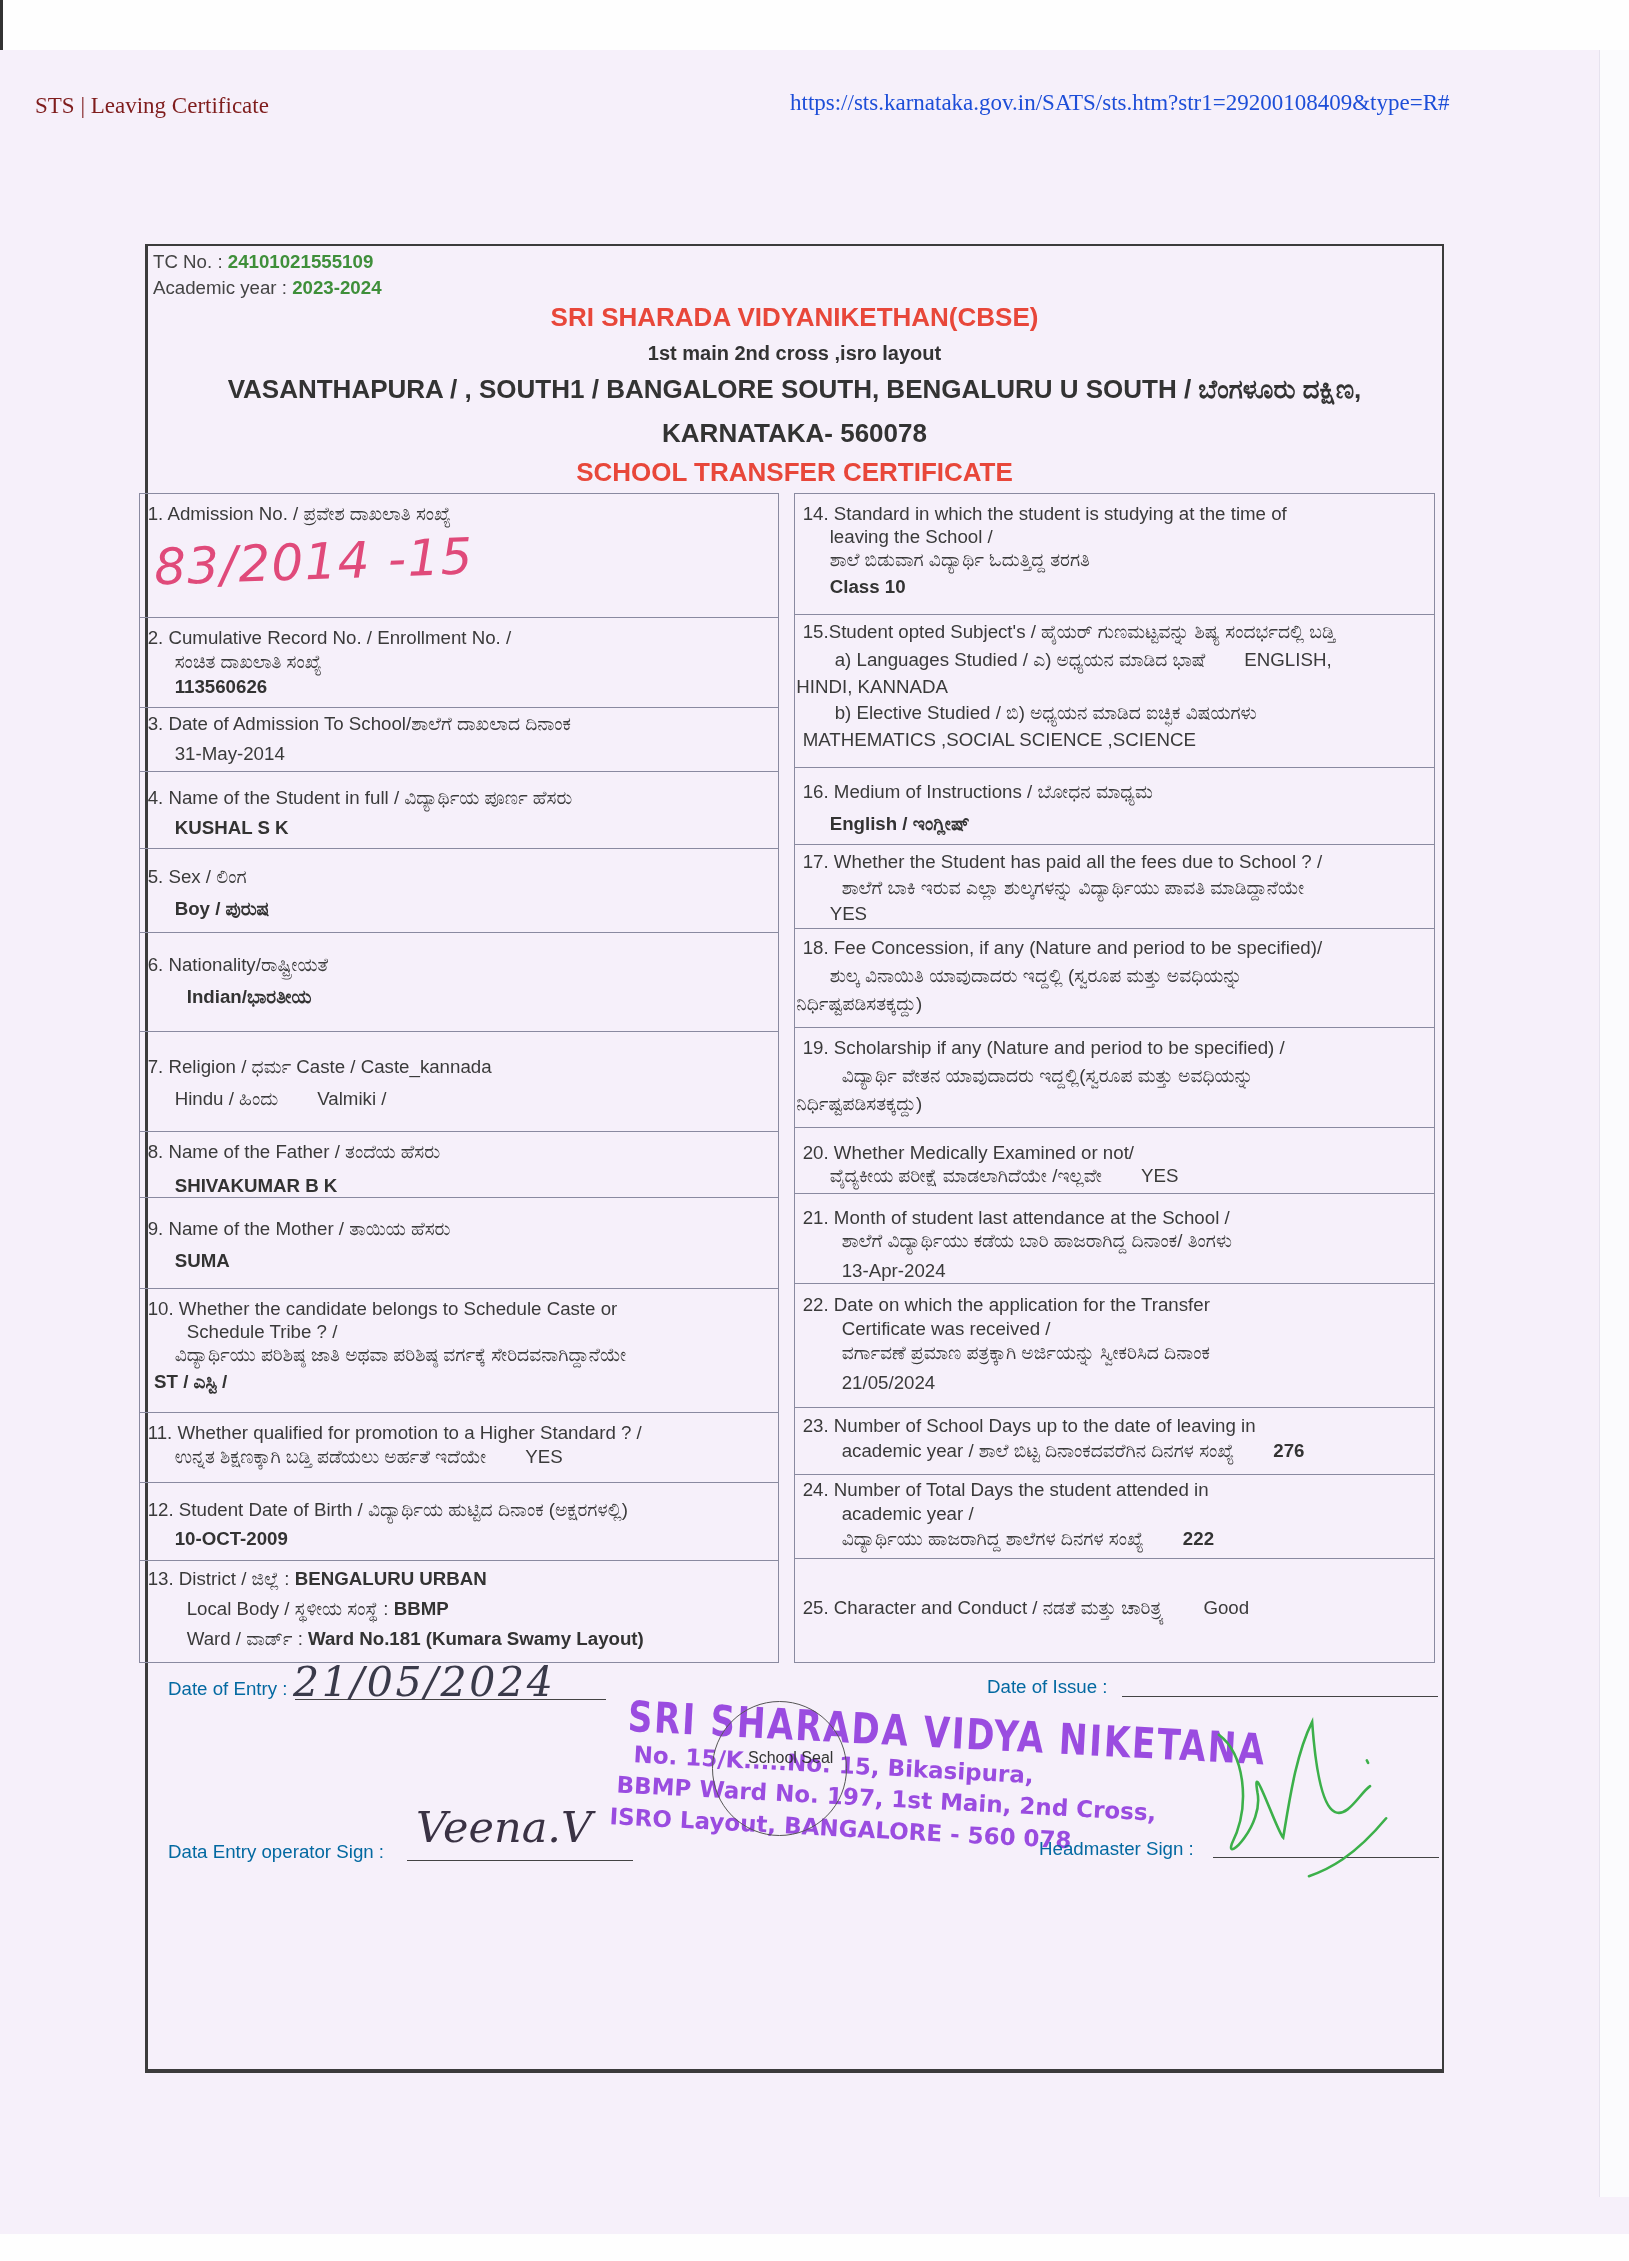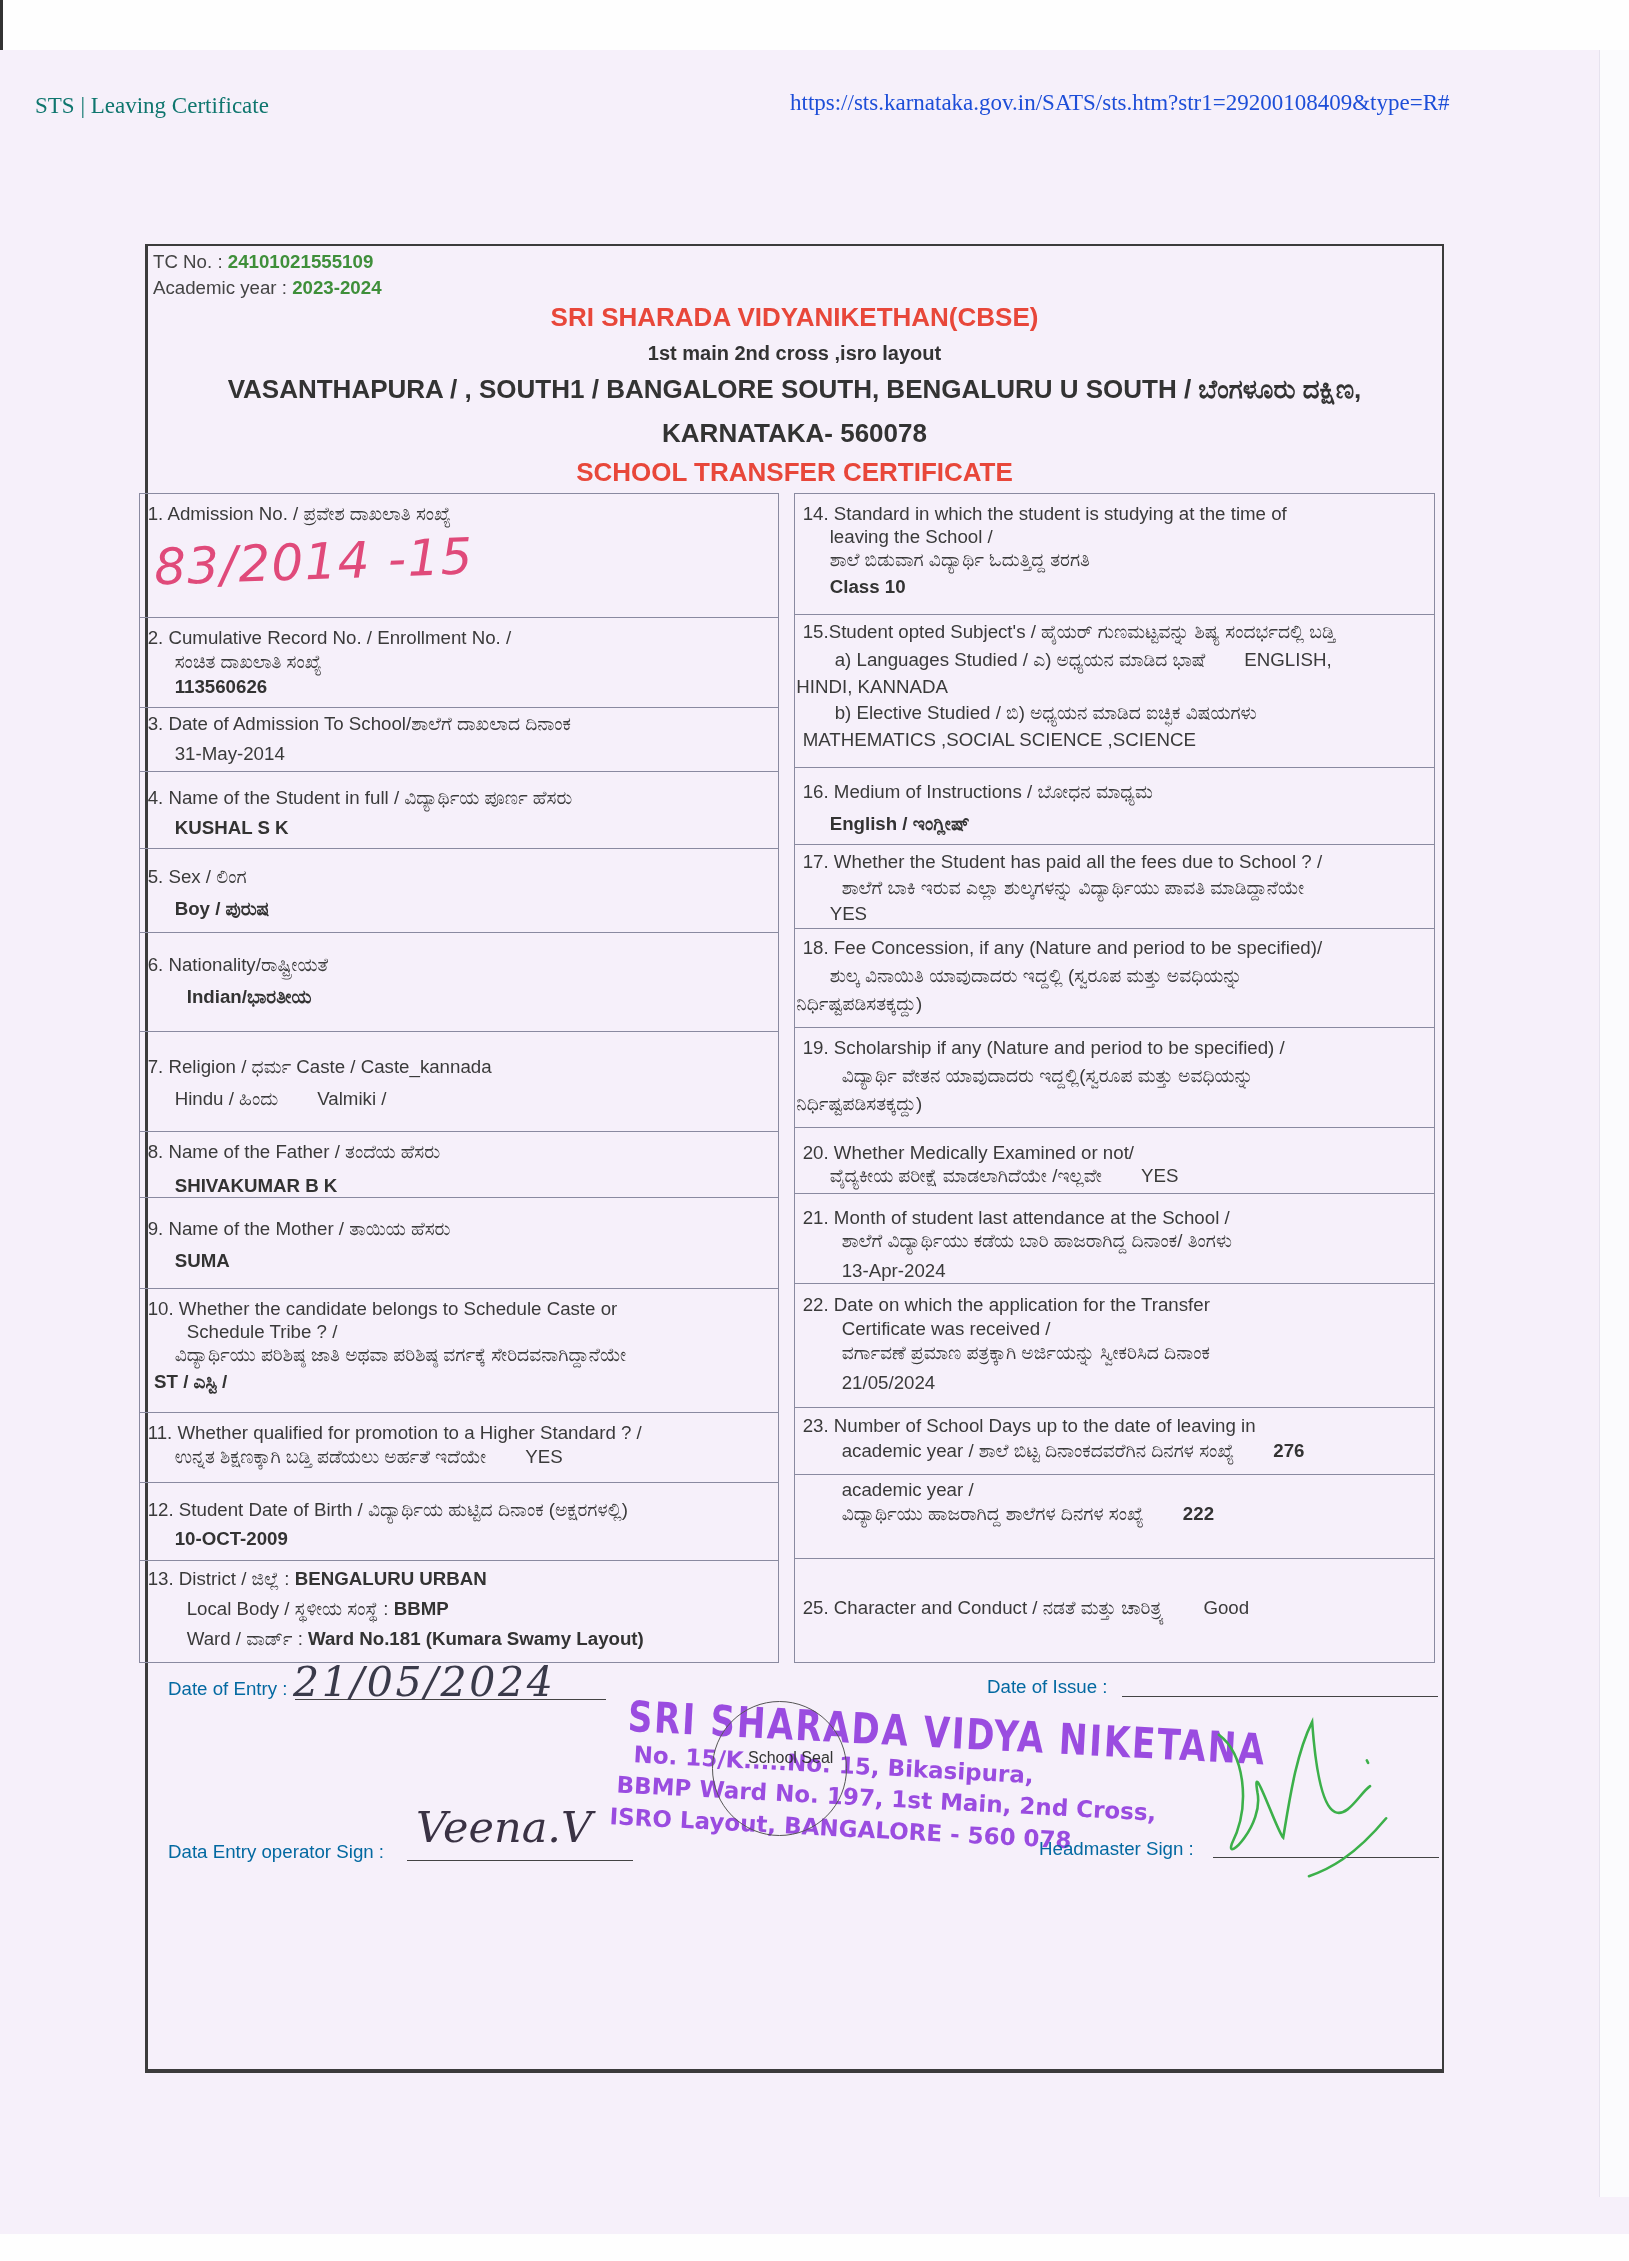--- a/index.html
+++ b/index.html
@@ -9,21 +9,21 @@
     font-family: "Liberation Sans", "DejaVu Sans", sans-serif;
     color: #3a3a3a;
     position: relative;
     overflow: hidden;
   }
   .scan-top { position: absolute; left: 0; top: 0; width: 1630px; height: 50px; background: #fefefe; }
   .scan-left-edge { position: absolute; left: 0; top: 0; width: 2.6px; height: 50px; background: #333; }
   .scan-right { position: absolute; left: 1599px; top: 50px; width: 31px; height: 2147px; background: #fbfbfd; border-left: 1.3px solid #e6e2ee; }
   .scan-bottom { position: absolute; left: 0; top: 2234px; width: 1630px; height: 27px; background: #fefefe; }
 
-  .browser-title { position: absolute; left: 35px; top: 93px; font-family: "Liberation Serif", "DejaVu Serif", serif; font-size: 23px; color: #0f766e; }
+  .browser-title { position: absolute; left: 35px; top: 93px; font-family: "Liberation Serif", "DejaVu Serif", serif; font-size: 23px; color: #7f1d1d; }
   .browser-url { position: absolute; left: 790px; top: 90px; font-family: "Liberation Serif", "DejaVu Serif", serif; font-size: 23px; color: #1d4ed8; }
 
   .frame { position: absolute; left: 145px; top: 244px; width: 1299px; height: 1829px; border: 2.6px solid #3c3c3c; border-left-width: 3.9px; border-bottom-width: 4.5px; }
 
   .tc-line { position: absolute; left: 153px; font-size: 18.7px; color: #444; }
   .tc-line .v { color: #3f8f3a; font-weight: bold; }
 
   .hdr { position: absolute; left: 145px; width: 1299px; text-align: center; }
   .school-name { top: 302px; font-size: 26px; font-weight: bold; color: #e8473a; }
   .addr1 { top: 342px; font-size: 20px; font-weight: bold; color: #333; }
@@ -188,20 +188,21 @@
     <div>22. Date on which the application for the Transfer</div>
     <div class="in2">Certificate was received /</div>
     <div class="in2">ವರ್ಗಾವಣೆ ಪ್ರಮಾಣ ಪತ್ರಕ್ಕಾಗಿ ಅರ್ಜಿಯನ್ನು ಸ್ವೀಕರಿಸಿದ ದಿನಾಂಕ</div>
     <div class="in2" style="margin-top:6.4px">21/05/2024</div>
   </div>
   <div class="cell" style="top:914px;height:67px;line-height:24.5px;padding-top:6.4px">
     <div>23. Number of School Days up to the date of leaving in</div>
     <div class="in2"><span>academic year / ಶಾಲೆ ಬಿಟ್ಟ ದಿನಾಂಕದವರೆಗಿನ ದಿನಗಳ ಸಂಖ್ಯೆ</span><span class="gap"></span><span class="b">276</span></div>
   </div>
   <div class="cell" style="top:981px;height:84px;line-height:24.5px;padding-top:2.6px">
+    <div>24. Number of Total Days the student attended in</div>
     <div class="in2">academic year /</div>
     <div class="in2"><span>ವಿದ್ಯಾರ್ಥಿಯು ಹಾಜರಾಗಿದ್ದ ಶಾಲೆಗಳ ದಿನಗಳ ಸಂಖ್ಯೆ</span><span class="gap"></span><span class="b">222</span></div>
   </div>
   <div class="cell" style="top:1066px;height:104px;padding-top:36px">
     <div><span>25. Character and Conduct / ನಡತೆ ಮತ್ತು ಚಾರಿತ್ರ್ಯ</span><span class="gap"></span><span>Good</span></div>
   </div>
 </div>
 
 <div class="foot-label" style="left:168px;top:1678px">Date of Entry :</div>
 <div class="foot-line" style="left:295px;top:1699px;width:311px"></div>

